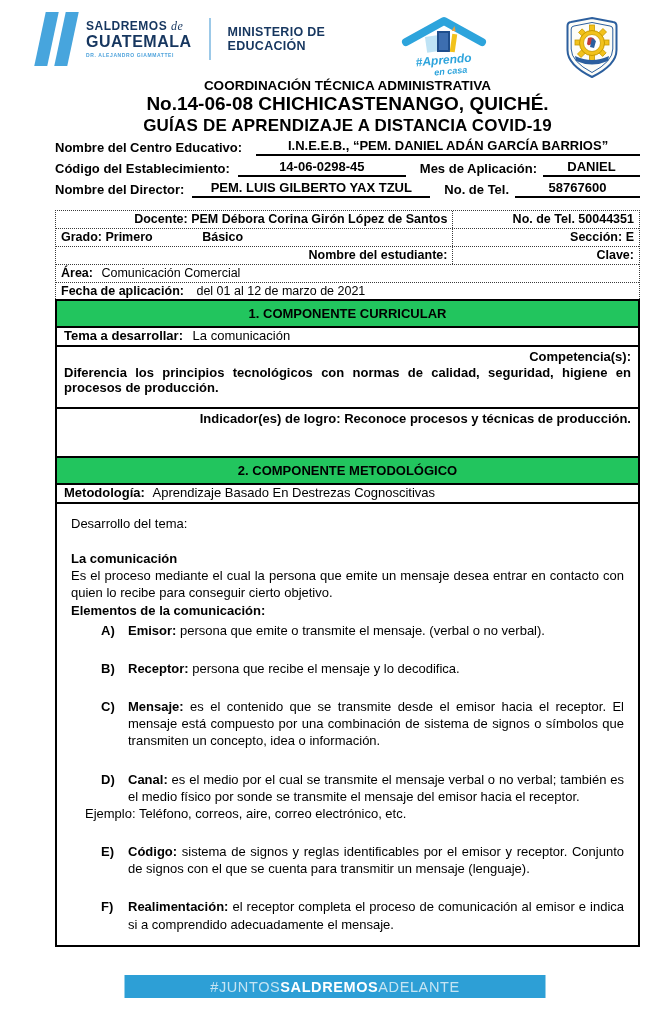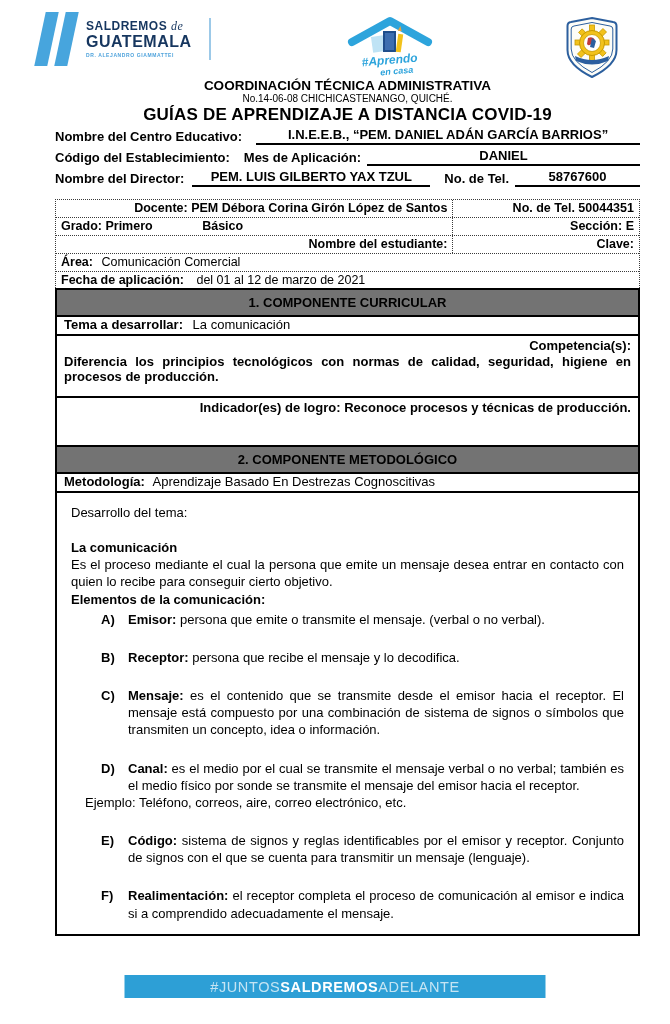--- a/index.html
+++ b/index.html
@@ -24,21 +24,21 @@
   .gov-line3 { font-size:5px; font-weight:bold; color:#4fa3dc; letter-spacing:.6px; margin-top:3px; }
   .gov-sep { width:2px; height:42px; background:#9cc9e8; margin:0 8px; }
   .ministry { line-height:1.15; }
   .ministry div { font-size:12.5px; font-weight:bold; color:#16365f; letter-spacing:.3px; }
   .aprendo { margin-top:2px; }
   .crest { margin-top:4px; }
 
   
   .titles { text-align:center; padding:0 30px 0 55px; margin-top:-6px; }
   .titles .t1 { font-size:13.5px; font-weight:bold; }
-  .titles .t2 { font-size:10px; font-weight:normal; }
+  .titles .t2 { font-size:19px; font-weight:bold; }
   .titles .t3 { font-size:17px; font-weight:bold; margin-top:1px; letter-spacing:.2px; }
 
   
   .fields { padding:2px 30px 0 55px; font-size:13px; font-weight:bold; }
   .frow { display:flex; align-items:flex-end; margin-bottom:3px; }
   .flabel { white-space:nowrap; padding-bottom:1px; }
   .fvalue { border-bottom:2.5px solid #000; text-align:center; padding:0 4px 1px 4px;
             white-space:nowrap; }
   .grow { flex:1; }
   .w-codigo { width:168px; margin-left:8px; }
@@ -50,21 +50,21 @@
   
   .main { margin:12px 30px 0 55px; }
   .blk { margin-top:-2px; }
   .info-table { border:1.4px dotted #3a3a3a; margin-top:0; font-size:12.5px; }
   .irow { display:grid; grid-template-columns:68% 32%; border-bottom:1.4px dotted #3a3a3a; }
   .irow:last-child { border-bottom:1.4px dotted #3a3a3a; }
   .icell { padding:1px 5px; min-height:17px; }
   .icell.right { border-left:1.4px dotted #3a3a3a; }
   .irow.span .icell { grid-column:1 / span 2; }
   .b { font-weight:bold;text-align:right; }
-  .banner { background:#737373; border:2px solid #000; text-align:center;
+  .banner { background:#22c55e; border:2px solid #000; text-align:center;
             font-weight:bold; font-size:13px; padding:5px 2px; }
   .sect { border:2px solid #000; border-top:none; font-size:13px; }
   .srow { padding:2px 7px; border-bottom:2px solid #000; }
   .srow:last-child { border-bottom:none; }
   .competencia-text { font-weight:bold; text-align:justify; margin-top:1px; padding-bottom:10px; }
   .indicador-row { padding-bottom:30px; }
   .metodologia { padding:2px 7px; }
 
   
   .desarrollo { padding:13px 14px 12px 14px; min-height:425px; line-height:1.32; }
@@ -101,20 +101,24 @@
       </div>
       <div class="gov-text">
         <div class="gov-line1">
           <span>SALDREMOS</span>
           <i>de</i>
         </div>
         <div class="gov-line2">GUATEMALA</div>
         <div class="gov-line3">DR. ALEJANDRO GIAMMATTEI</div>
       </div>
       <div class="gov-sep"></div>
+      <div class="ministry">
+        <div>MINISTERIO DE</div>
+        <div>EDUCACIÓN</div>
+      </div>
     </div>
 
     <div class="aprendo">
       <svg width="96" height="66" viewBox="0 0 96 66">
         <path d="M10 28 L48 7 L86 28" fill="none" stroke="#2da4dc" stroke-width="8" stroke-linecap="round" stroke-linejoin="round"></path>
         <rect x="30" y="22" width="12" height="16" fill="#bfe3f5" transform="rotate(-8 36 30)"></rect>
         <rect x="41" y="17" width="13" height="21" fill="#1f4e8c"></rect>
         <rect x="43" y="19" width="9" height="17" fill="#3d6eb0"></rect>
         <rect x="55" y="20" width="5" height="18" fill="#f2c21b" transform="rotate(8 57 29)"></rect>
         <polygon points="56,17 60,17 58,12" fill="#e8a33d" transform="rotate(8 58 15)"></polygon>
@@ -154,20 +158,21 @@
     <div class="t3">GUÍAS DE  APRENDIZAJE A DISTANCIA COVID-19</div>
   </div>
 
   <div class="fields">
     <div class="frow">
       <span class="flabel">Nombre del Centro Educativo:</span>
       <span class="fvalue grow ml">I.N.E.E.B., “PEM. DANIEL ADÁN GARCÍA BARRIOS”</span>
     </div>
     <div class="frow">
       <span class="flabel">Código del Establecimiento:</span>
+      <span class="fvalue w-codigo">14-06-0298-45</span>
       <span class="flabel ml">Mes de Aplicación:</span>
       <span class="fvalue w-mes">DANIEL</span>
     </div>
     <div class="frow">
       <span class="flabel">Nombre del Director:</span>
       <span class="fvalue w-dir">PEM. LUIS GILBERTO YAX TZUL</span>
       <span class="flabel ml">No. de Tel.</span>
       <span class="fvalue w-tel">58767600</span>
     </div>
   </div>

